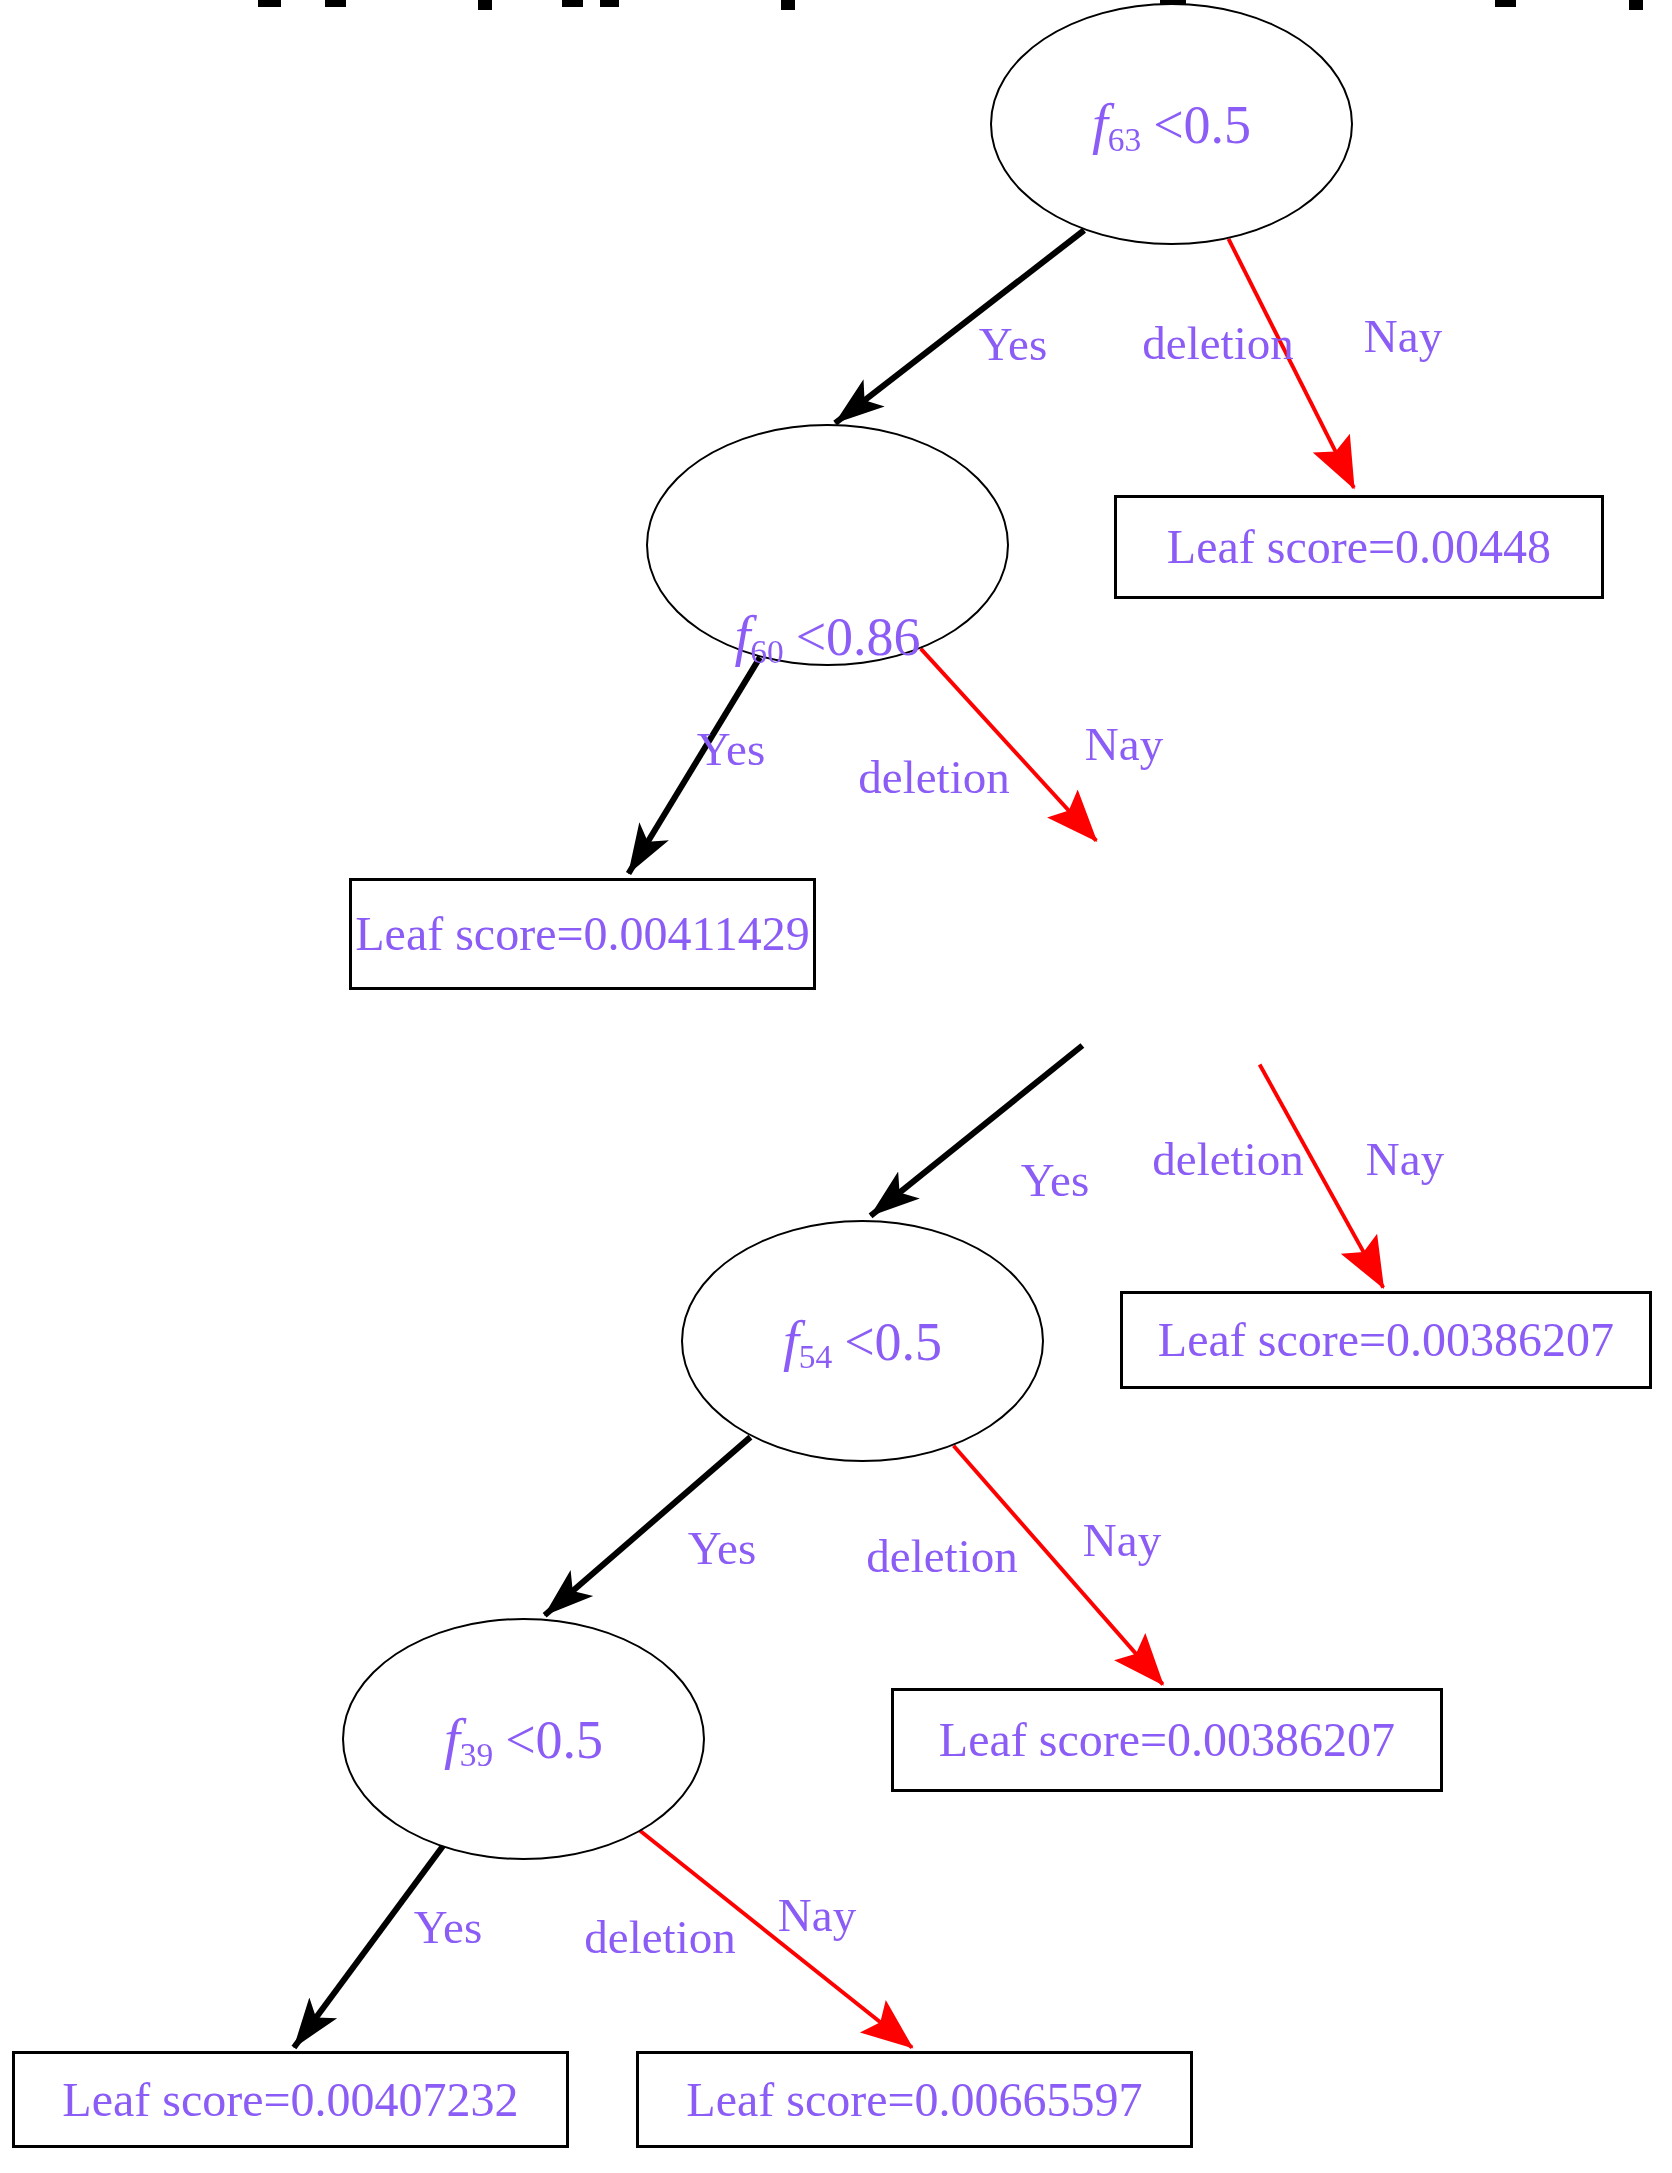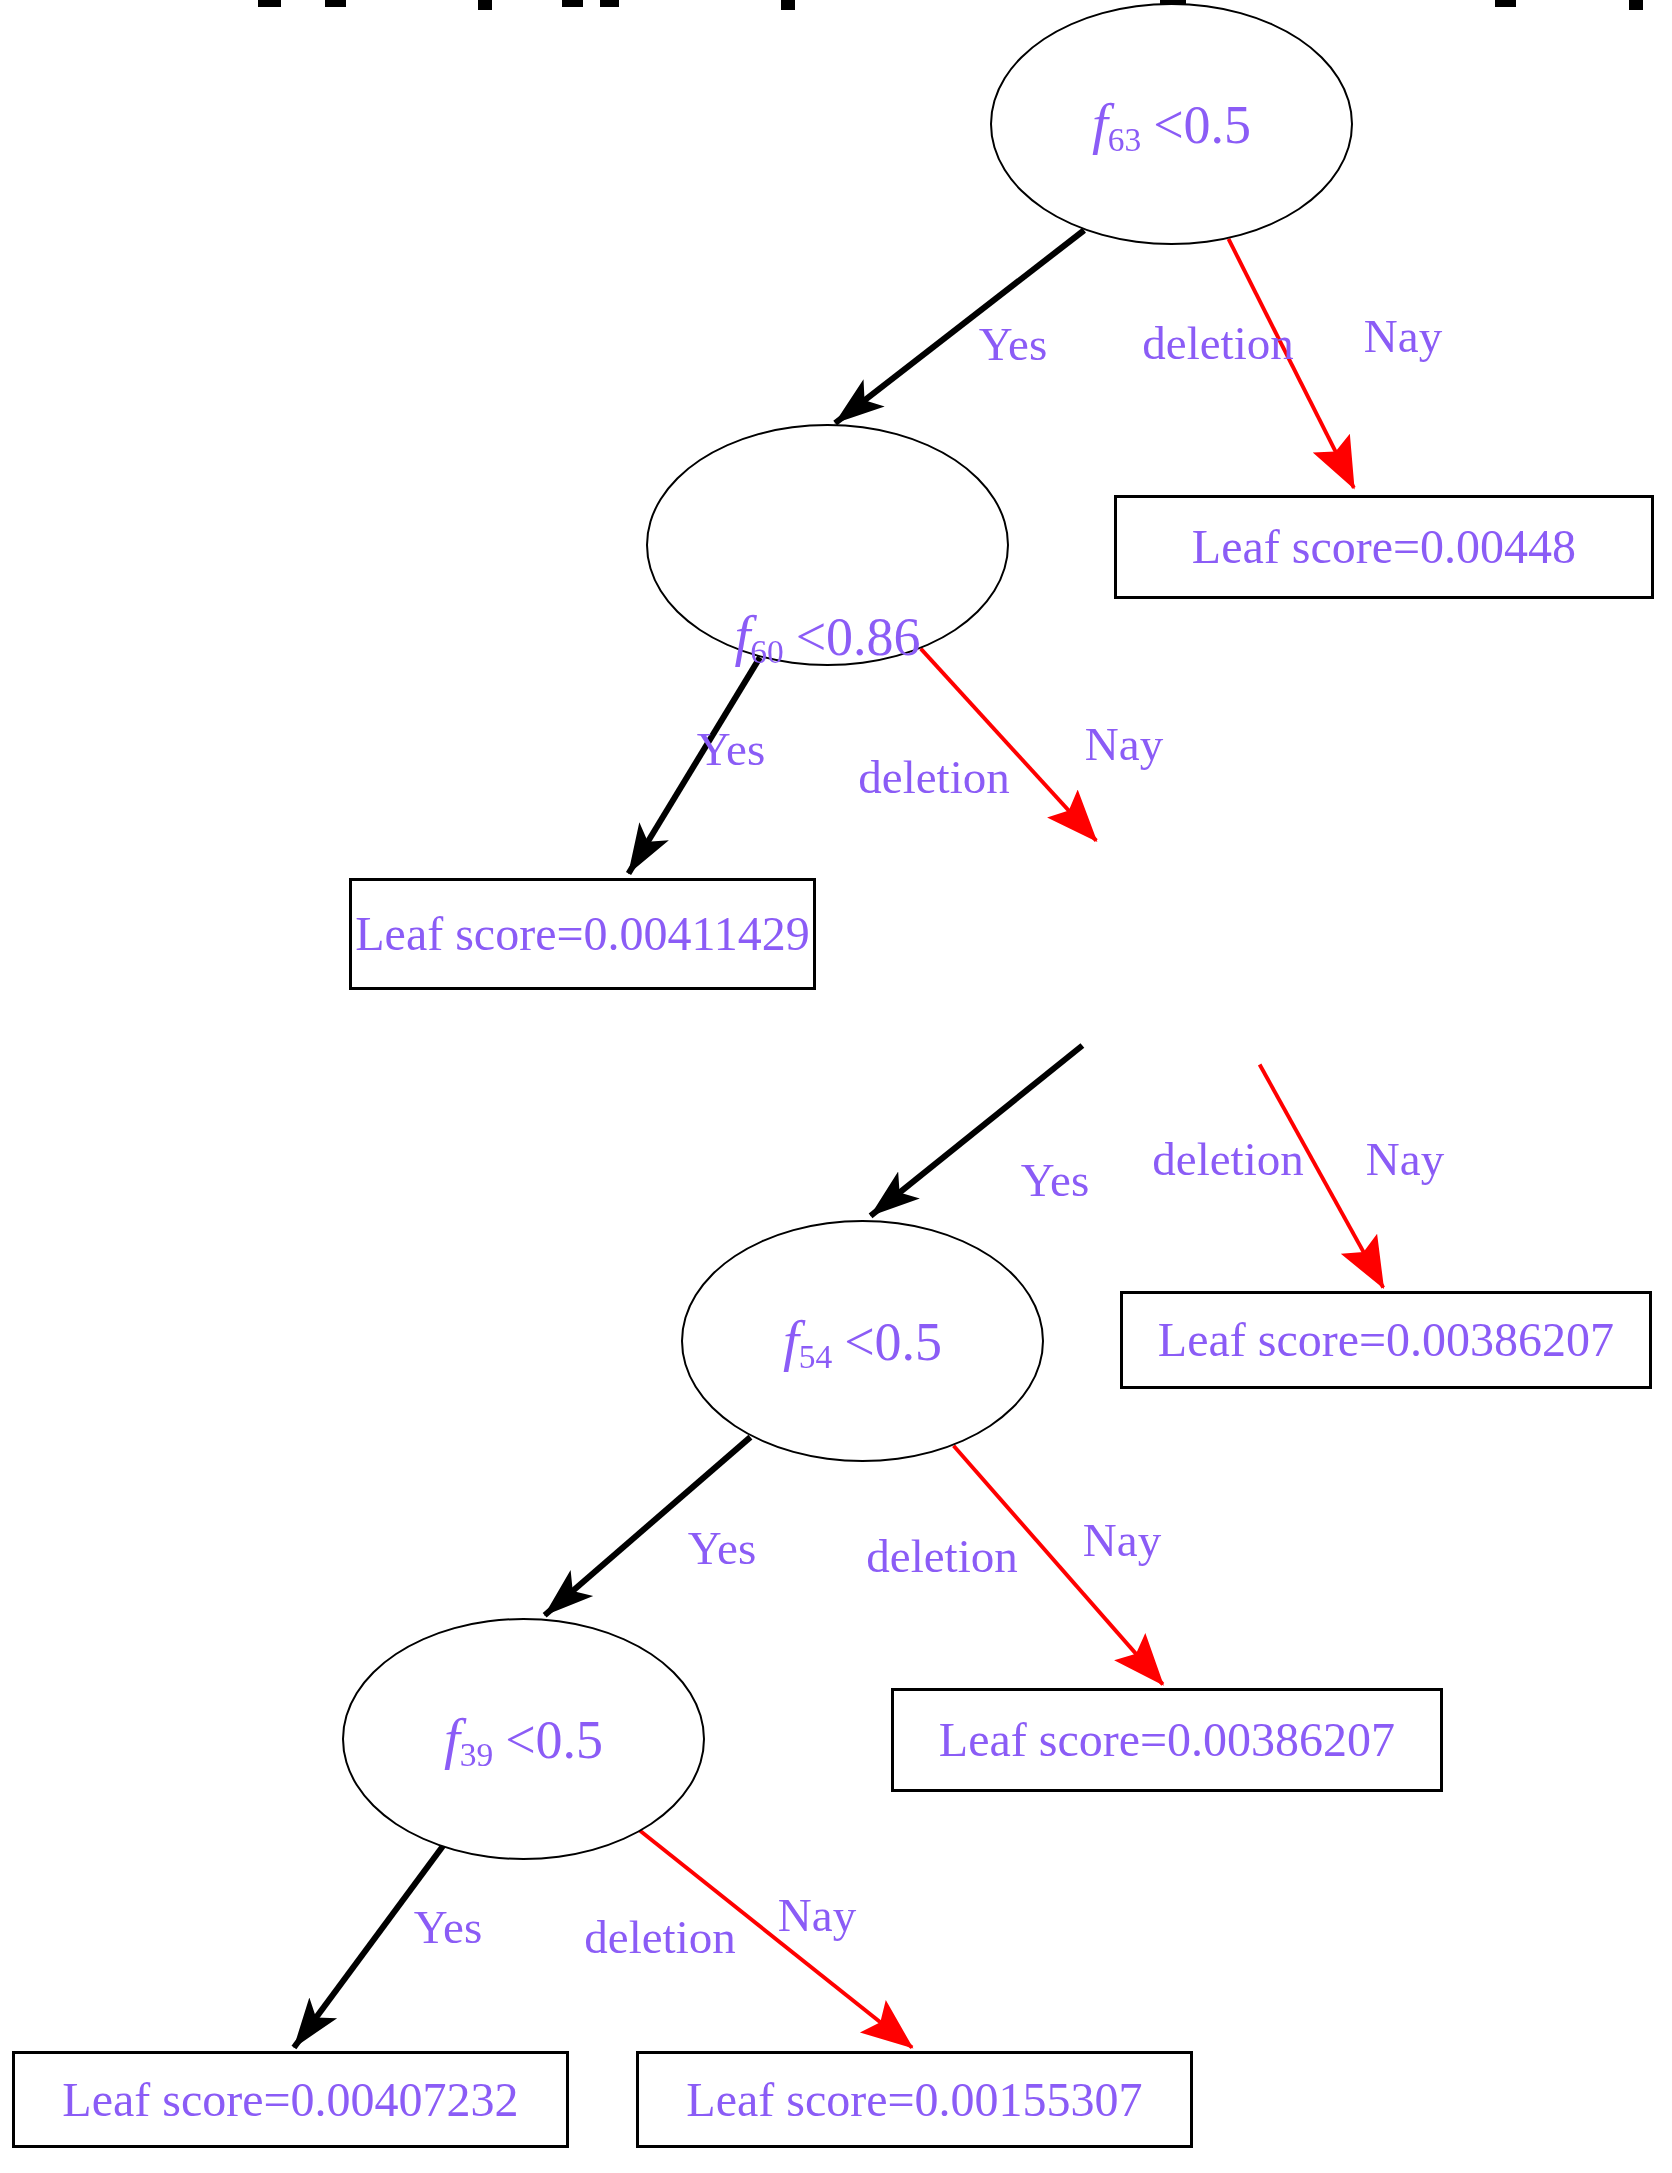--- a/index.html
+++ b/index.html
@@ -120,37 +120,37 @@
   <div class="node" style="left:646px; top:424px;align-items:flex-end;">
     <span class="node-label"><span class="fvar">f</span><sub>60</sub><span class="cond">&lt;0.86</span></span>
   </div>
   <div class="node" style="left:681px; top:1220px;">
     <span class="node-label"><span class="fvar">f</span><sub>54</sub><span class="cond">&lt;0.5</span></span>
   </div>
   <div class="node" style="left:342px; top:1618px;">
     <span class="node-label"><span class="fvar">f</span><sub>39</sub><span class="cond">&lt;0.5</span></span>
   </div>
 
-  <div class="leaf" style="left:1114px; top:495px;  width:540px; height:104px;">
+  <div class="leaf" style="left:1114px; top:495px;  width:490px; height:104px;">
     <span class="leaf-label">Leaf score=0.00448</span>
   </div>
   <div class="leaf" style="left:349px;  top:878px; width:467px; height:112px;">
     <span class="leaf-label">Leaf score=0.00411429</span>
   </div>
   <div class="leaf" style="left:1120px; top:1291px; width:532px; height:98px;">
     <span class="leaf-label">Leaf score=0.00386207</span>
   </div>
   <div class="leaf" style="left:891px; top:1688px; width:552px; height:104px;">
     <span class="leaf-label">Leaf score=0.00386207</span>
   </div>
   <div class="leaf" style="left:12px;   top:2051px; width:557px; height:97px;">
     <span class="leaf-label">Leaf score=0.00407232</span>
   </div>
   <div class="leaf" style="left:636px;  top:2051px; width:557px; height:97px;">
-    <span class="leaf-label">Leaf score=0.00155307</span>
+    <span class="leaf-label">Leaf score=0.00665597</span>
   </div>
 
   <div class="elabel" style="left:1013px; top:344px;">Yes</div>
   <div class="elabel" style="left:1218px; top:343px;">deletion</div>
   <div class="elabel" style="left:1403px; top:336px;">Nay</div>
 
   <div class="elabel" style="left:731px;  top:749px;">Yes</div>
   <div class="elabel" style="left:934px; top:777px;">deletion</div>
   <div class="elabel" style="left:1124px; top:744px;">Nay</div>
 

